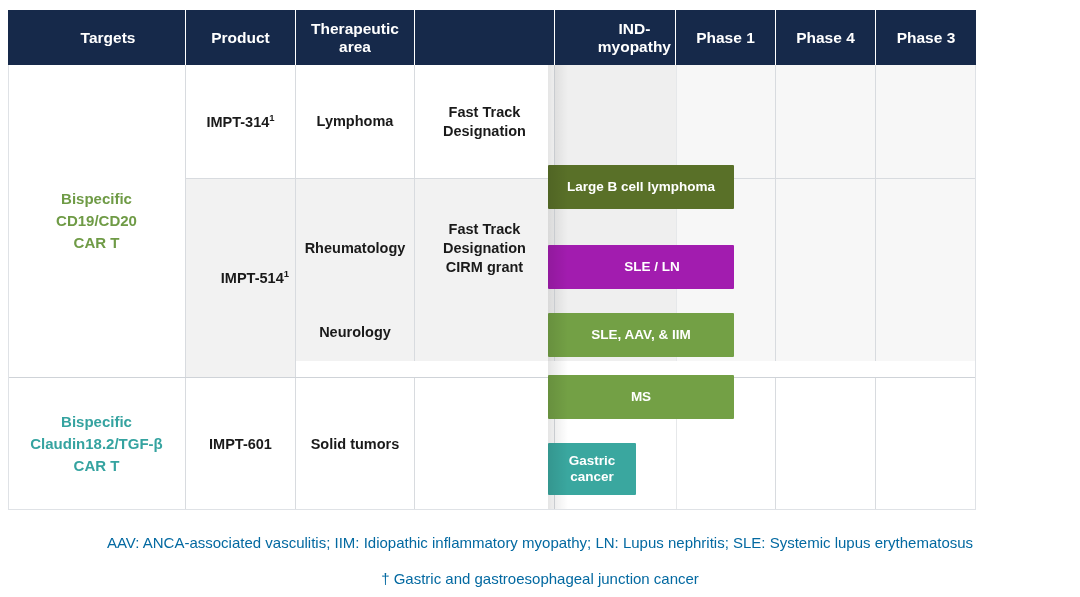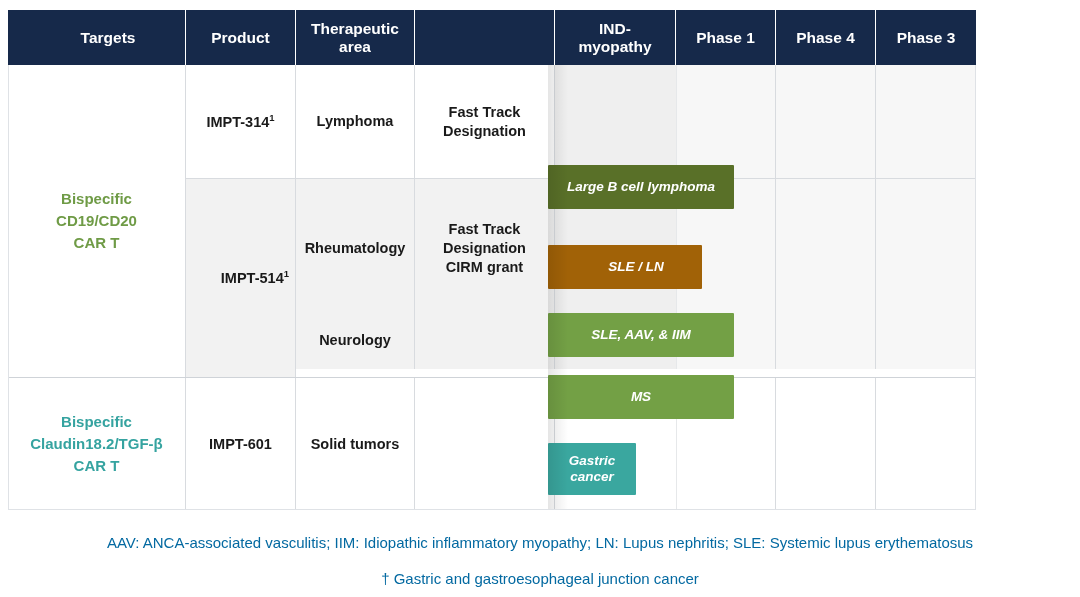--- a/index.html
+++ b/index.html
@@ -27,21 +27,21 @@
     text-align: center; line-height: 1.15;
     border-right: 1.5px solid #ffffff;
     padding: 0 4px;
   }
   .th:last-child { border-right: none; }
 
   
   .c-targets { width: 178px; padding-left: 27px; }
   .c-product { width: 110px; }
   .c-thera   { width: 119px; }
-  .c-ind-head{ width: 121px; }
+  .c-ind-head{ width: 121px; justify-content: flex-end; }
   .c-indcol  { width: 121px; }
   .c-ph      { width: 100px; }
   
   .c-prodhead { width: 110px; }
   .c-therahead{ width: 119px; }
   .c-fasthead { width: 140px; }
   .c-fast     { width: 140px; }
 
   .tbody { position: relative; }
 
@@ -224,21 +224,21 @@
                   </div>
                 </div>
                 <div class="cell c-indcol bg-gray2"></div>
                 <div class="cell c-ph bg-ph b-right" style="border-left:1px solid #e6e8ea;"></div>
                 <div class="cell c-ph bg-ph b-right"></div>
                 <div class="cell c-ph bg-ph"></div>
               </div>
 
               <div class="hsep" style="top:139px;"></div>
 
-              <div class="trow" style="position:absolute; top:132px; left:0; width:680px; height:58px;">
+              <div class="trow" style="position:absolute; top:124px; left:0; width:680px; height:58px;">
                 <div class="cell c-thera bg-gray b-right">
                   <span>Neurology</span>
                 </div>
                 <div class="cell c-fast bg-gray b-right"></div>
                 <div class="cell c-indcol bg-gray2"></div>
                 <div class="cell c-ph bg-ph b-right" style="border-left:1px solid #e6e8ea;"></div>
                 <div class="cell c-ph bg-ph b-right"></div>
                 <div class="cell c-ph bg-ph"></div>
               </div>
 
@@ -268,27 +268,27 @@
         </div>
 
         <div class="cell c-fast bg-white b-right" style="height:132px;"></div>
 
         <div class="cell c-indcol bg-white" style="height:132px;"></div>
         <div class="cell c-ph bg-white b-right" style="height:132px; border-left:1px solid #e6e8ea;"></div>
         <div class="cell c-ph bg-white b-right" style="height:132px;"></div>
         <div class="cell c-ph bg-white" style="height:132px;"></div>
       </div>
 
-      <div style="position:absolute; left:0; top:0; width:968px; height:445px; pointer-events:none;font-style:italic;">
+      <div style="position:absolute; left:0; top:0; width:968px; height:445px; pointer-events:none;">
 
         <div class="bar" style="left:540px; width:186px; top:100px; background:#597028;">
           <span>Large B cell lymphoma</span>
         </div>
 
-        <div class="bar" style="left:540px; width:154px; top:180px; background:#a16207;padding-left:28px;">
+        <div class="bar" style="left:540px; width:186px; top:180px; background:#a21caf;padding-left:28px;">
           <span>SLE / LN</span>
         </div>
 
         <div class="bar" style="left:540px; width:186px; top:248px; background:#73a045;">
           <span>SLE, AAV, &amp; IIM</span>
         </div>
 
         <div class="bar" style="left:540px; width:186px; top:310px; background:#73a045;">
           <span>MS</span>
         </div>

